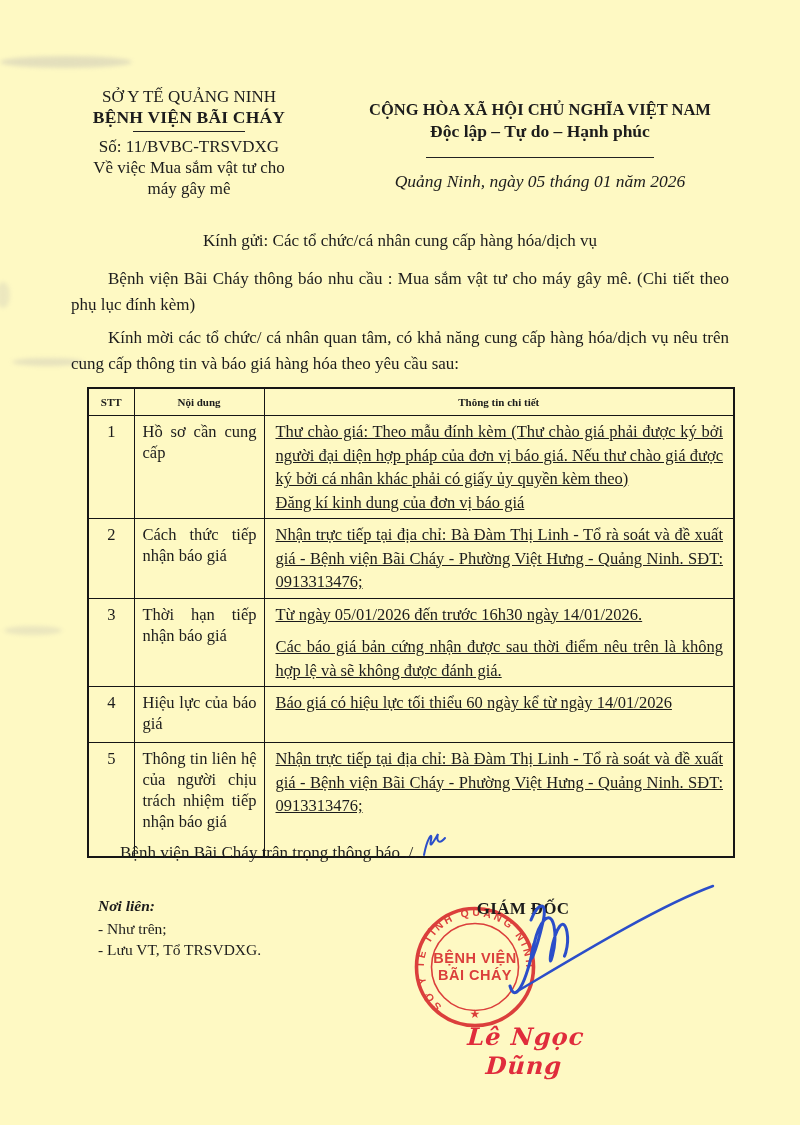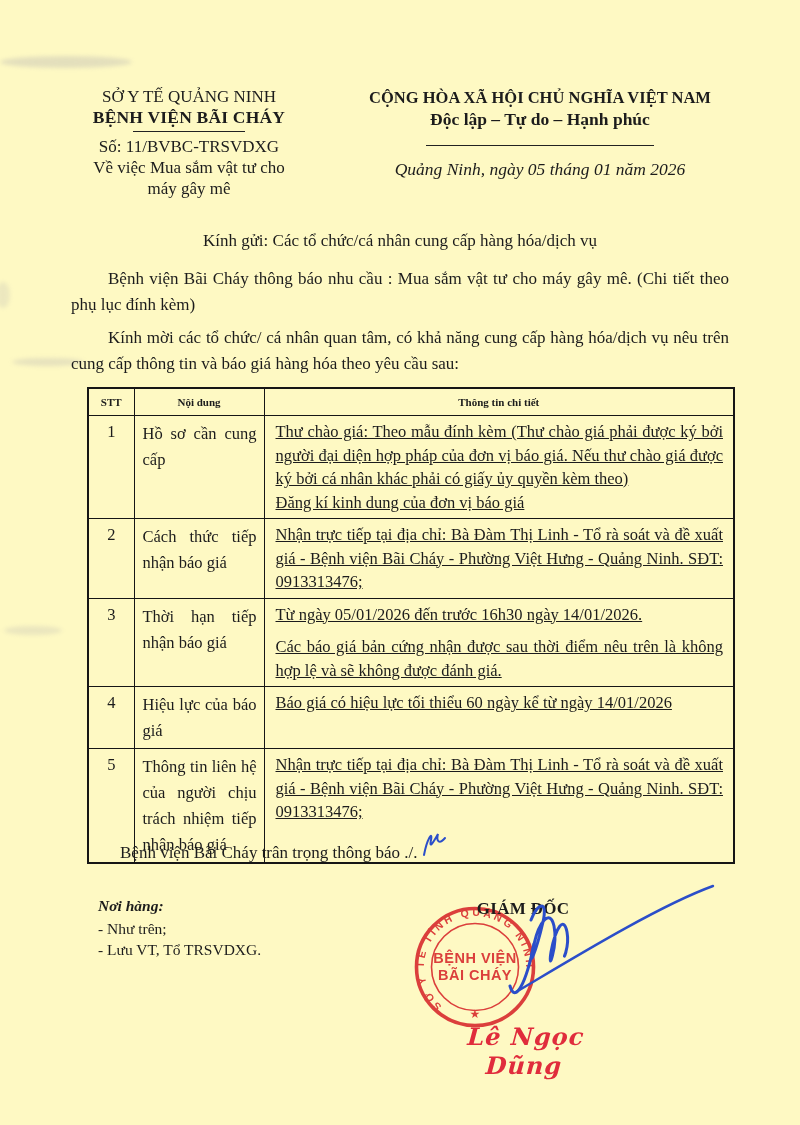--- a/index.html
+++ b/index.html
@@ -6,35 +6,35 @@
   .page{
     position:relative;width:800px;height:1125px;margin:0 auto;
     background:#fef9c3;overflow:hidden;color:#1c1c1c;
     font-family:"Liberation Serif","DejaVu Serif",serif;
   }
   
   .hdr-left{position:absolute;left:58px;top:86px;width:262px;text-align:center;line-height:21px;font-size:17px;}
   .hdr-left .org{font-weight:bold;font-size:17.5px;letter-spacing:.2px;}
   .hdr-left .rule{width:112px;border-top:1.6px solid #222;margin:3px auto 4px;}
   .hdr-left .subject{width:218px;margin:0 auto;}
-  .hdr-right{position:absolute;left:342px;top:88px;width:396px;text-align:center;}
+  .hdr-right{position:absolute;left:342px;top:100px;width:396px;text-align:center;}
   .hdr-right .country{font-weight:bold;font-size:16.5px;line-height:20px;}
   .hdr-right .motto{display:inline-block;font-weight:bold;font-size:17.5px;border-bottom:1.6px solid #222;padding:0 4px 15px;margin-top:1px;}
   .hdr-right .pdate{font-style:italic;font-size:17.5px;margin-top:13px;}
   
   .salutation{position:absolute;left:0;top:231px;width:800px;text-align:center;font-size:17px;}
   .body-paras{position:absolute;left:63px;top:258px;width:674px;font-size:17px;line-height:25.5px;text-align:justify;}
   .body-paras p{margin:8px;text-indent:37px;}
   
   .tblwrap{position:absolute;left:87px;top:387px;}
   table.main{border-collapse:collapse;table-layout:fixed;width:646px;border:2px solid #161616;}
   table.main td,table.main th{border:1px solid #161616;vertical-align:top;font-size:16.5px;}
   table.main th{font-weight:bold;text-align:center;padding:2px 2px;height:22px;vertical-align:middle;font-size:11px;margin-top:46px;}
   td.stt{text-align:center;padding-top:6px;}
-  td.lbl{padding:5px 7px 4px 8px;text-align:justify;line-height:26px;}
+  td.lbl{padding:5px 7px 4px 8px;text-align:justify;line-height:21px;}
   td.det{padding:4px 10px 4px 11px;text-align:justify;line-height:23.5px;text-decoration:underline;}
   td.det p{margin:0;}
   td.det p.gap{margin-top:9px;}
   
   .closing{position:absolute;left:63px;top:843px;width:674px;font-size:17px;text-indent:57px;}
   .recipients{position:absolute;left:98px;top:895px;font-size:15.5px;line-height:21px;}
   .recipients .rtitle{font-weight:bold;font-style:italic;margin-bottom:2px;}
   .signer-title{position:absolute;left:448px;top:899px;width:150px;text-align:center;font-weight:bold;font-size:17px;letter-spacing:.3px;z-index:2;}
   .stamp{position:absolute;left:413px;top:905px;z-index:1;opacity:.93;}
   .signature{position:absolute;left:430px;top:876px;z-index:3;}
@@ -133,21 +133,21 @@
       </table>
   </div>
 
   <div class="closing">Bệnh viện Bãi Cháy trân trọng thông báo ./.</div>
 
   <svg class="paraph" width="36" height="32" viewBox="0 0 36 32">
     <path d="M 8 28 C 11 12 17 3 15 13 C 13 22 17 16 22 7 C 20 14 23 18 29 11" fill="none" stroke="#2b4ec9" stroke-width="2" stroke-linecap="round"></path>
   </svg>
 
   <div class="recipients">
-    <div class="rtitle">Nơi hàng:</div>
+    <div class="rtitle">Nơi liên:</div>
     <div>- Như trên;</div>
     <div>- Lưu VT, Tổ TRSVDXG.</div>
   </div>
 
   <div class="signer-title">GIÁM ĐỐC</div>
 
   <svg class="stamp" width="124" height="124" viewBox="0 0 124 124">
     <defs>
       <path id="ringPath" d="M 30.6 102.2 A 51 51 0 1 1 93.4 102.2" fill="none"></path>
     </defs>

